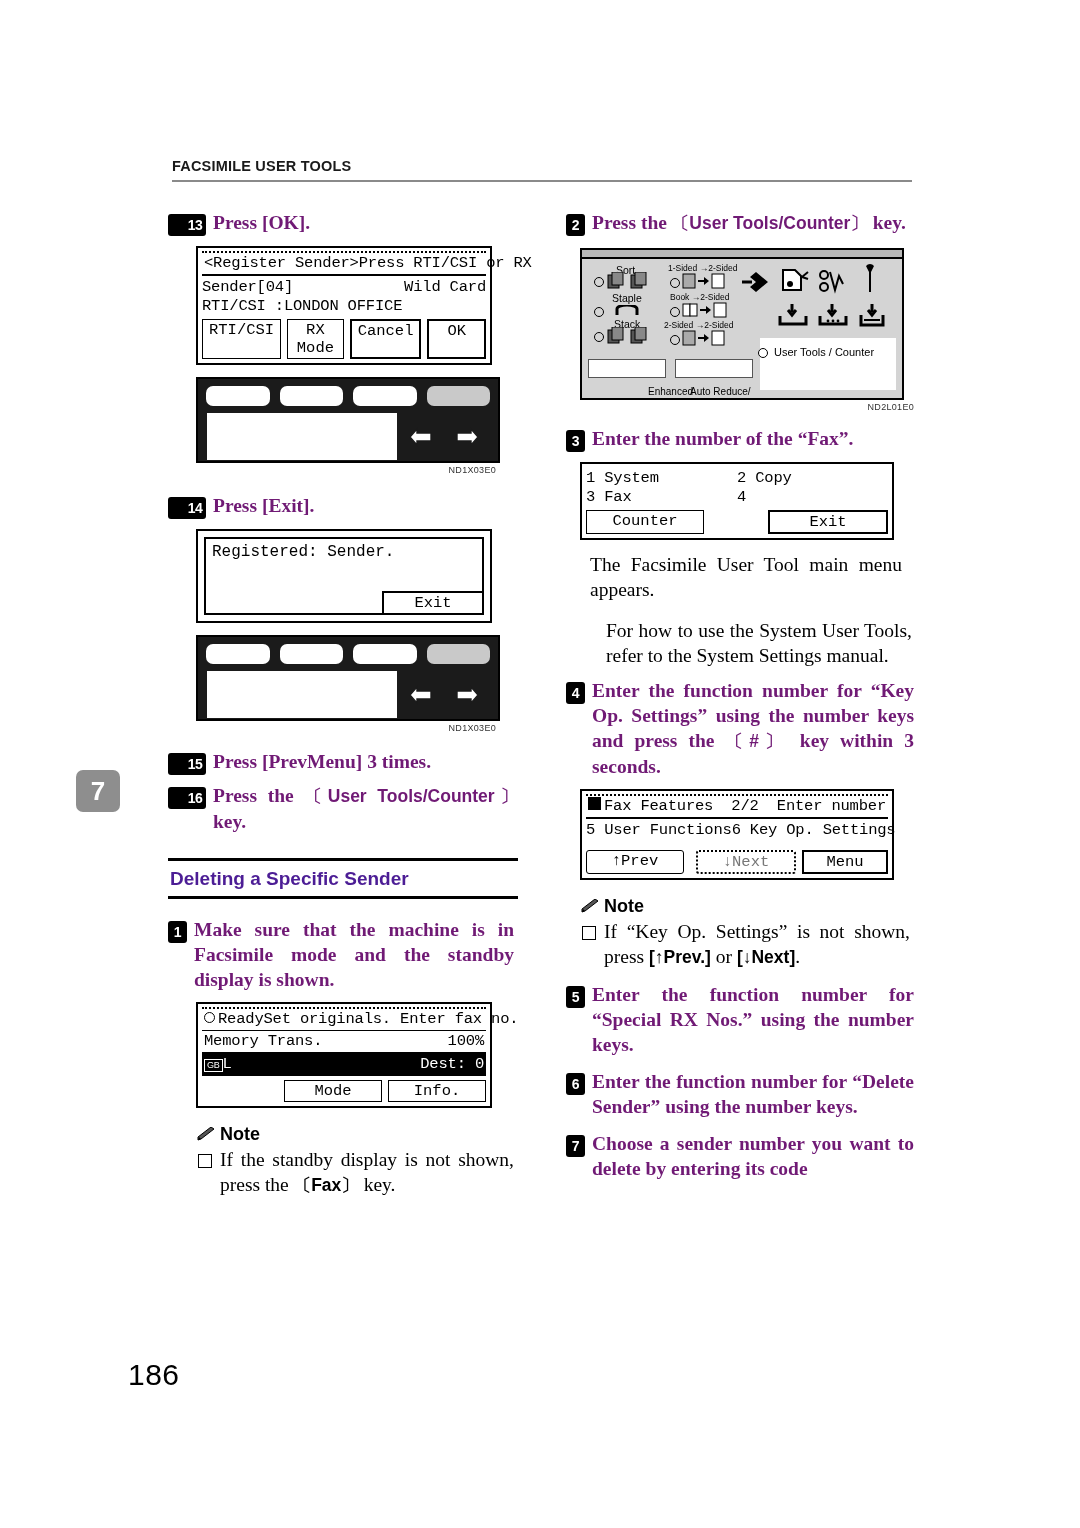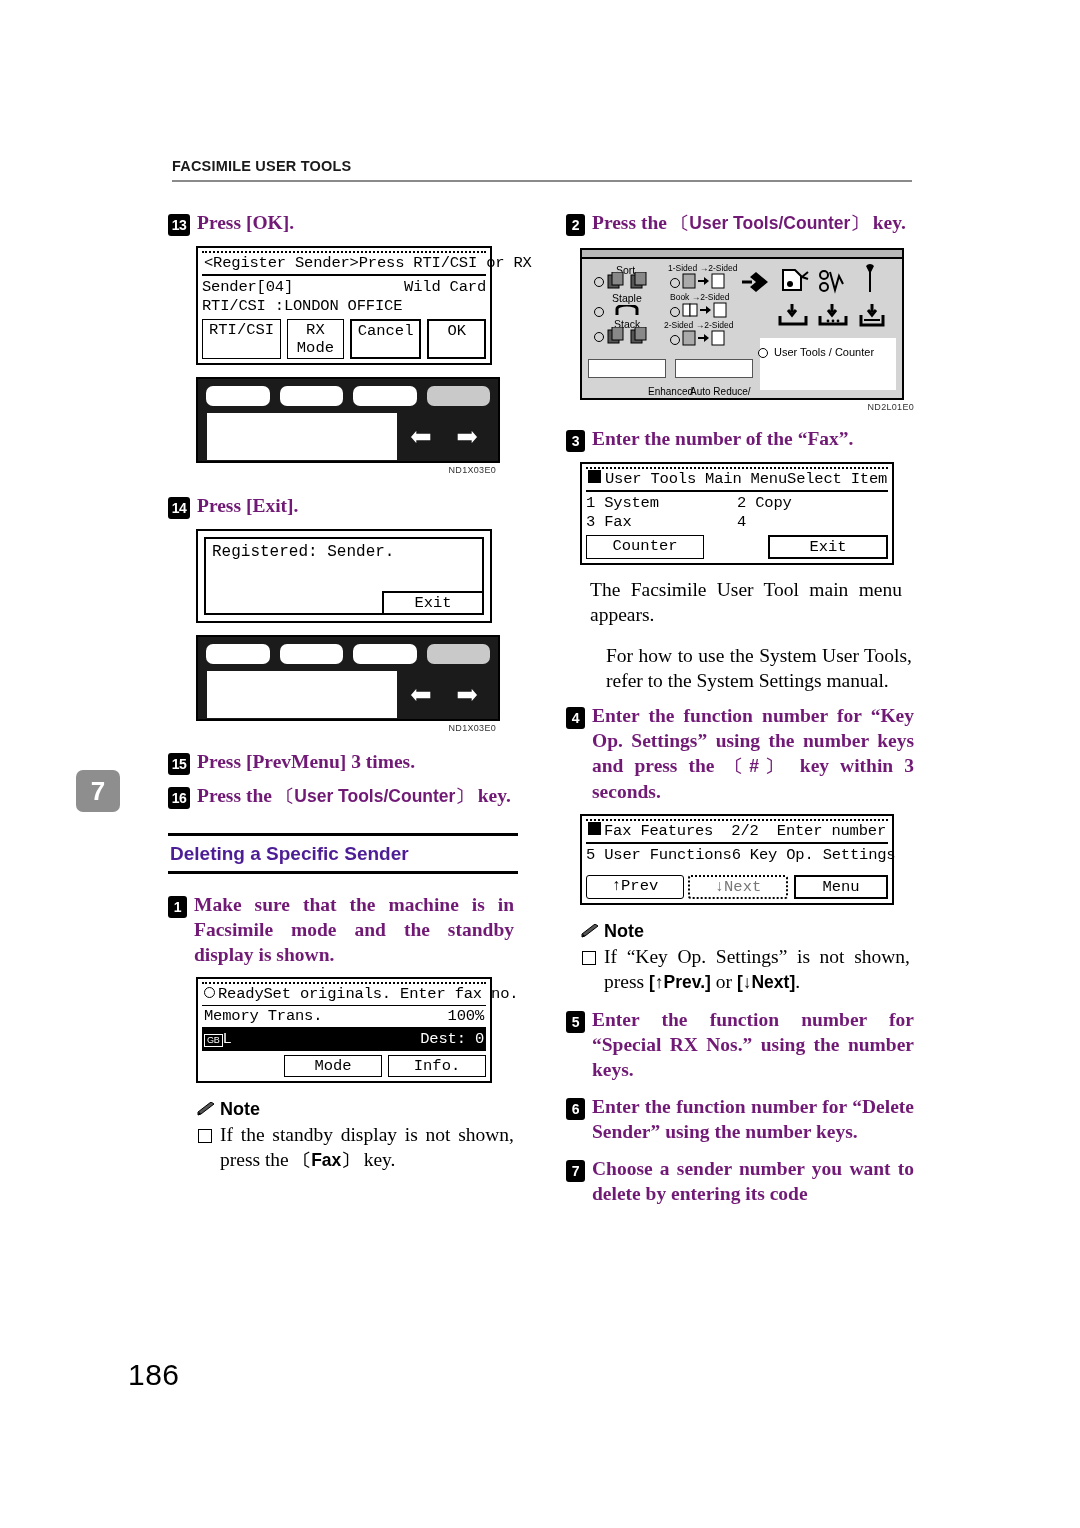--- a/index.html
+++ b/index.html
@@ -46,21 +46,21 @@
   .step{display:flex;margin-bottom:2px;}
   .step-num{
     flex:0 0 auto;
     width:19px;height:22px;margin-right:7px;margin-top:4px;
     background:#000;border-radius:3px;color:#fff;
     font-family:"Liberation Sans",sans-serif;
     font-size:14px;font-weight:bold;
     display:flex;align-items:center;justify-content:center;
     letter-spacing:-.5px;
   }
-  .step-num.wide{width:22px;}
+  .step-num.wide{width:22px;padding-left:16px;}
   .step-txt{
     font-family:"Liberation Serif",serif;
     font-weight:bold;font-size:19.5px;line-height:25px;
     color:#701a75;text-align:justify;
   }
   .step-txt.just{text-align:justify;text-justify:inter-word;}
   .kk{font-family:"Liberation Sans",sans-serif;font-weight:bold;font-size:17.5px;}
   .br{font-family:"Liberation Serif",serif;font-weight:bold;}
 
   
@@ -444,24 +444,20 @@
     </div>
     <div class="cp-code" style="width:334px;margin-left:14px;">ND2L01E0</div>
 
     <div class="step" style="margin-top:14px;">
       <div class="step-num">3</div>
       <div class="step-txt">Enter the number of the “Fax”.</div>
     </div>
 
     <div class="lcd" style="width:310px;margin-left:14px;">
       <div class="lcd-inner">
-        <div class="lcd-row lcd-titlebar">
-          <span><span style="display:inline-block;width:9px;height:9px;background:#000;border:2px solid #000;margin-right:4px;"></span><span>User Tools Main Menu</span></span>
-          <span>Select Item</span>
-        </div>
         <div class="lcd-row" style="margin-top:2px;">
           <span style="flex:1">1 System</span>
           <span style="flex:1">2 Copy</span>
         </div>
         <div class="lcd-row">
           <span style="flex:1">3 Fax</span>
           <span style="flex:1">4</span>
         </div>
         <div class="lcd-btnrow" style="justify-content:space-between;">
           <div class="lcd-btn thin" style="width:104px;">Counter</div>
@@ -486,21 +482,21 @@
         <div class="lcd-row lcd-titlebar">
           <span><span style="display:inline-block;width:9px;height:9px;background:#000;border:2px solid #000;margin-right:3px;"></span><span>Fax Features</span></span>
           <span>2/2</span>
           <span>Enter number</span>
         </div>
         <div class="lcd-row" style="margin-top:2px;">
           <span style="flex:1">5 User Functions</span>
           <span style="flex:1">6 Key Op. Settings</span>
         </div>
         <div class="lcd-btnrow" style="margin-top:10px;justify-content:space-between;">
-          <div style="display:flex;gap:4px;">
+          <div style="display:flex;gap:12px;">
             <div class="lcd-btn thin" style="width:84px;border-radius:3px;">↑Prev</div>
             <div class="lcd-btn dotted" style="width:84px;border-radius:3px;color:#777;">↓Next</div>
           </div>
           <div class="lcd-btn" style="width:90px;">Menu</div>
         </div>
       </div>
     </div>
 
     <div class="blk" style="margin-left:14px;">
       <div class="blk-title">

